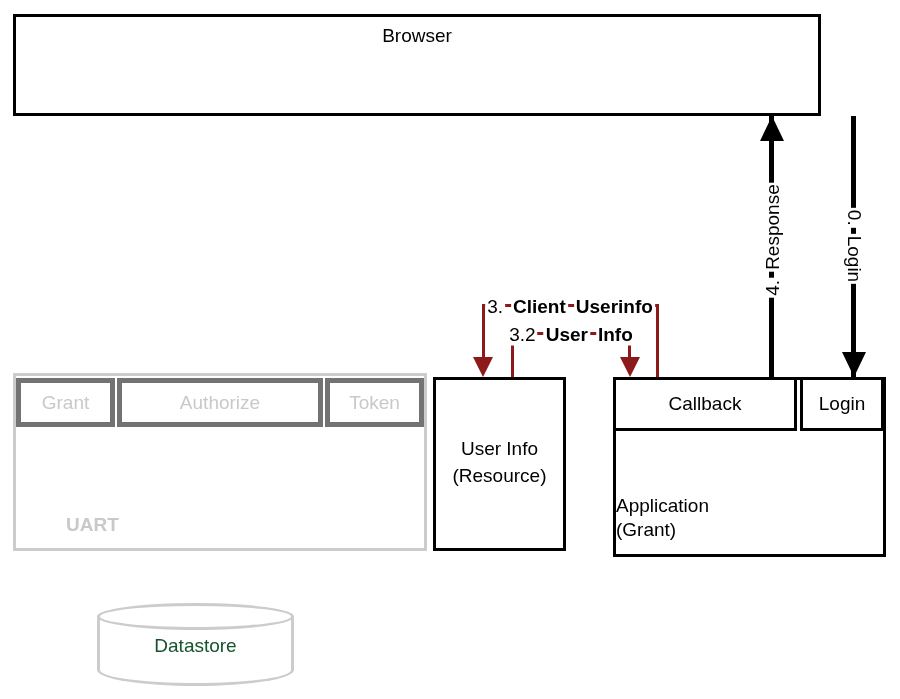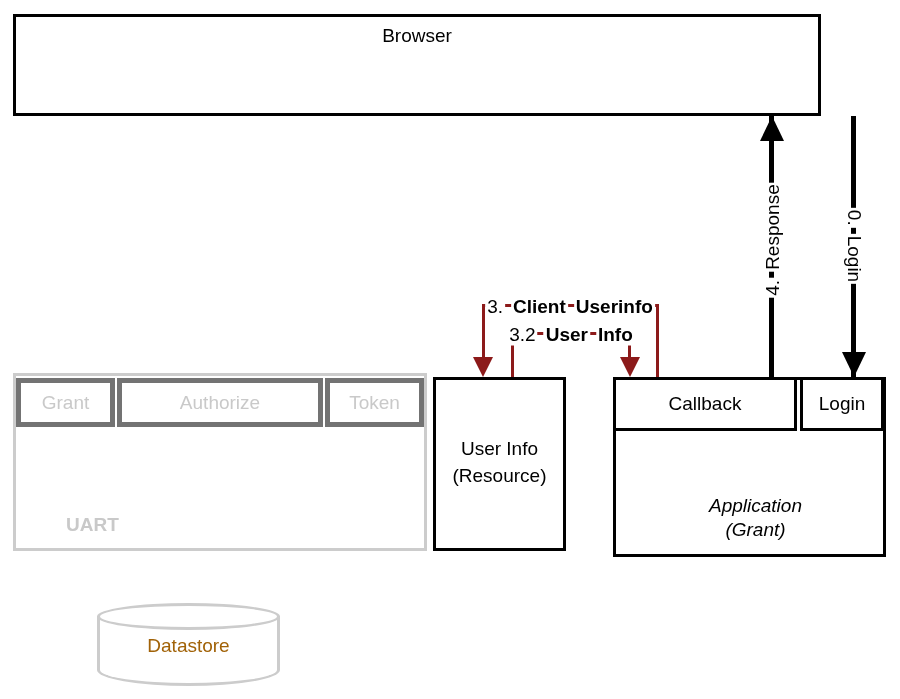--- a/index.html
+++ b/index.html
@@ -11,31 +11,31 @@
   .box{position:absolute;box-sizing:border-box;border:3px solid #000;background:#fff;}
   .browser-box{left:13px;top:14px;width:808px;height:102px;}
   .browser-title{text-align:center;padding-top:8px;}
   .userinfo-box{left:433px;top:377px;width:133px;height:174px;display:flex;align-items:center;justify-content:center;}
   .two-line{text-align:center;line-height:27px;}
   .userinfo-box .two-line{margin-bottom:12px;margin-top:8px;}
   .application-box{left:613px;top:377px;width:273px;height:180px;}
   .header-cell{position:absolute;box-sizing:border-box;border:3px solid #000;background:#fff;display:flex;align-items:center;justify-content:center;}
   .callback-cell{left:-3px;top:-3px;width:184px;height:54px;}
   .login-cell{left:184px;top:-3px;width:84px;height:54px;}
-  .app-label{position:absolute;left:12px;right:0;bottom:12px;text-align:center;line-height:24px;font-style:italic;}
+  .app-label{position:absolute;left:0;right:0;bottom:12px;line-height:24px;}
   
   .gray-outer{position:absolute;box-sizing:border-box;left:13px;top:373px;width:414px;height:178px;border:3px solid #cccccc;background:#fff;color:#c9c9c9;}
   .gray-box{position:absolute;box-sizing:border-box;border:5px solid #737373;background:#fff;display:flex;align-items:center;justify-content:center;}
   .tab-grant{left:0;top:2px;width:99px;height:49px;}
   .tab-authorize{left:101px;top:2px;width:206px;height:49px;}
   .tab-token{left:309px;top:2px;width:99px;height:49px;}
   .provider-row{left:-3px;top:54px;width:414px;height:40px;justify-content:flex-start;padding-left:12px;}
   .uart-label{position:absolute;left:15px;top:138px;font-weight:bold;margin-left:35px;}
   
-  .datastore{position:absolute;left:97px;top:603px;width:183px;height:83px;color:#a16207;}
+  .datastore{position:absolute;left:97px;top:603px;width:197px;height:83px;color:#14532d;}
   .cyl-body{position:absolute;box-sizing:border-box;left:0;right:0;top:13px;bottom:0;background:#fff;
     border:3px solid #cccccc;border-top:none;border-radius:0 0 50% 50% / 0 0 16px 16px;}
   .cyl-top{position:absolute;box-sizing:border-box;left:0;right:0;top:0;height:27px;background:#fff;
     border:3px solid #cccccc;border-radius:50%;}
   .cyl-label{position:absolute;left:0;right:0;top:32px;text-align:center;}
   
   .vline{position:absolute;}
   .hline{position:absolute;height:3px;}
   .black-line{background:#000;width:5px;}
   .red-line{background:#8c1a1a;}

